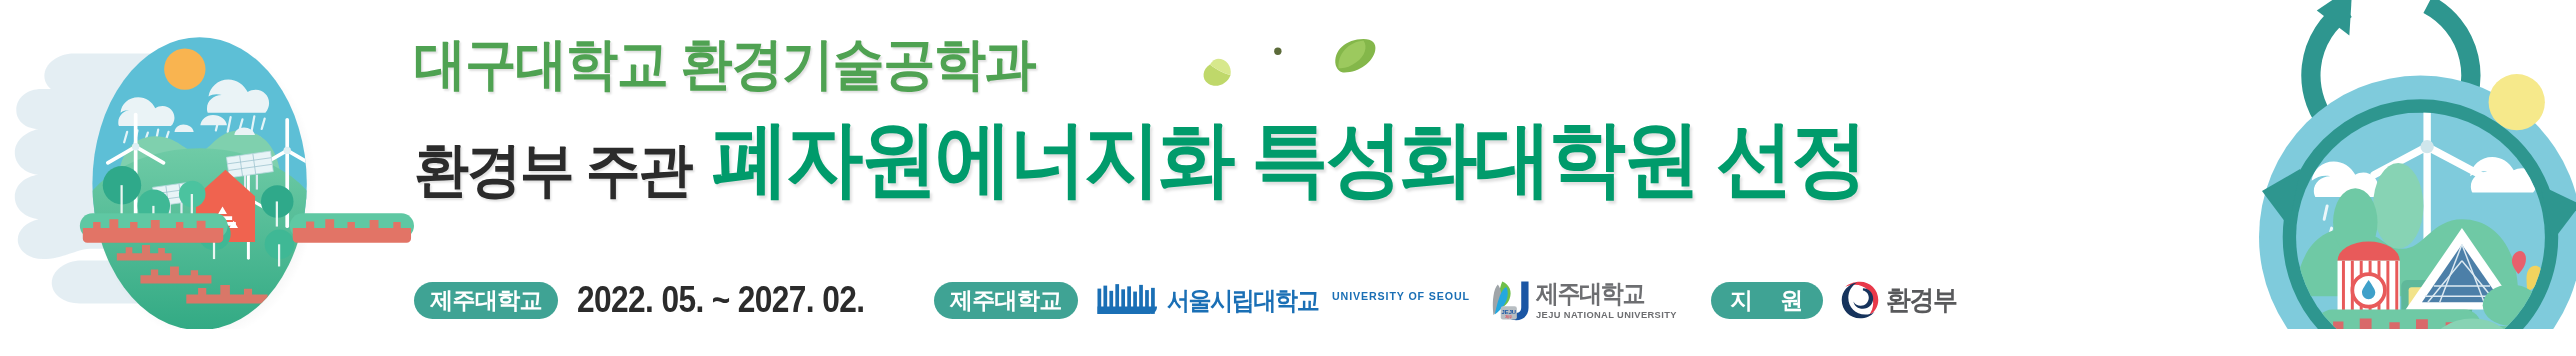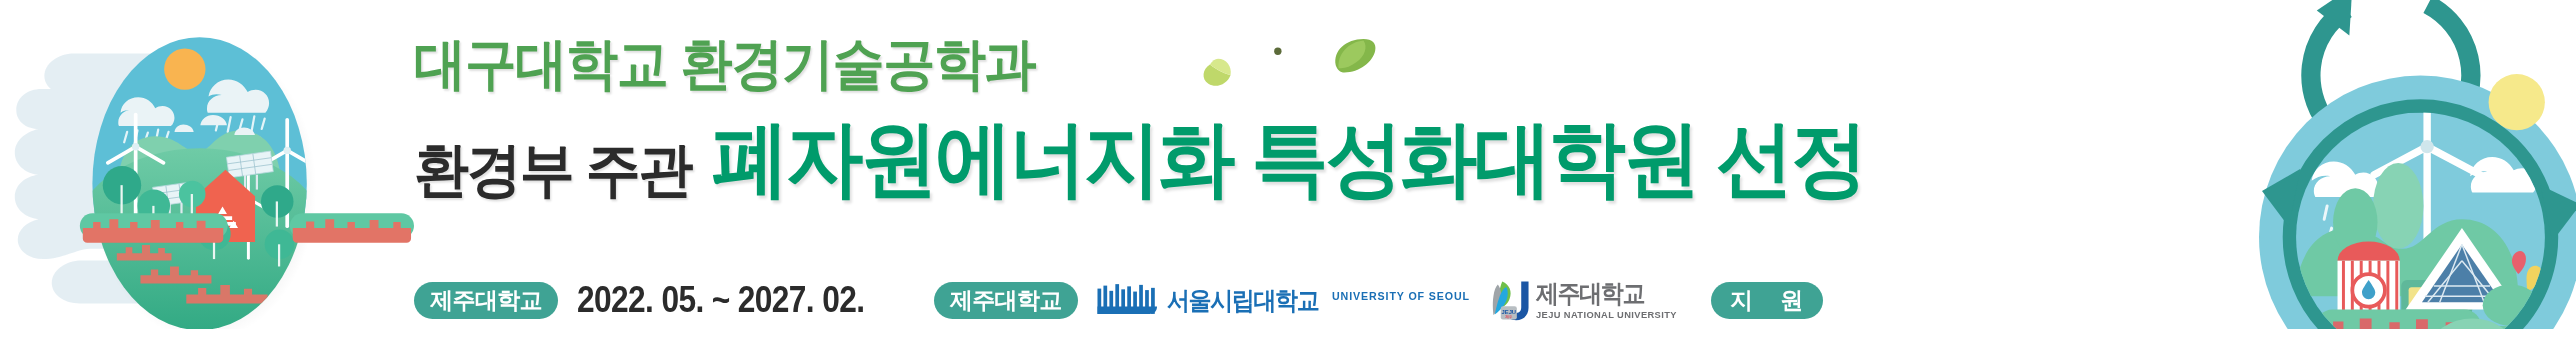--- a/index.html
+++ b/index.html
@@ -469,18 +469,26 @@
           <text x="23" y="52" font-family="Liberation Sans, sans-serif" font-size="5" font-weight="bold" fill="#E8394A" text-anchor="middle">제주</text>
         </svg>
         <span class="jnu-text">
           <span class="jnu-kr">제주대학교</span>
           <span class="jnu-en">JEJU NATIONAL UNIVERSITY</span>
         </span>
       </span>
 
       <span class="badge wide">지 원</span>
 
+      <span class="logo">
+        <svg class="moe-mark" viewBox="0 0 52 52">
+          <path fill="#E8394A" d="M26 1c14 0 25 11 25 25 0 9-5 17-13 21 4-5 6-11 6-17 0-14-11-25-25-25-5 0-9 1-13 3C10 4 18 1 26 1z"></path>
+          <path fill="#16335C" d="M26 51C12 51 1 40 1 26 1 14 10 4 22 2c-7 4-12 12-12 21 0 13 10 23 23 23 5 0 9-1 13-4-5 6-12 9-20 9z"></path>
+          <path fill="#16335C" d="M30 10c8 0 14 6 14 14s-6 14-14 14c-7 0-12-4-13-10 2 4 6 6 10 6 6 0 11-5 11-11 0-5-3-9-8-10 0-2 0-3 0-3z"></path>
+        </svg>
+        <span class="moe-kr">환경부</span>
+      </span>
 
 
     </div>
   </div>
 </div>
 
 
 </body></html>

